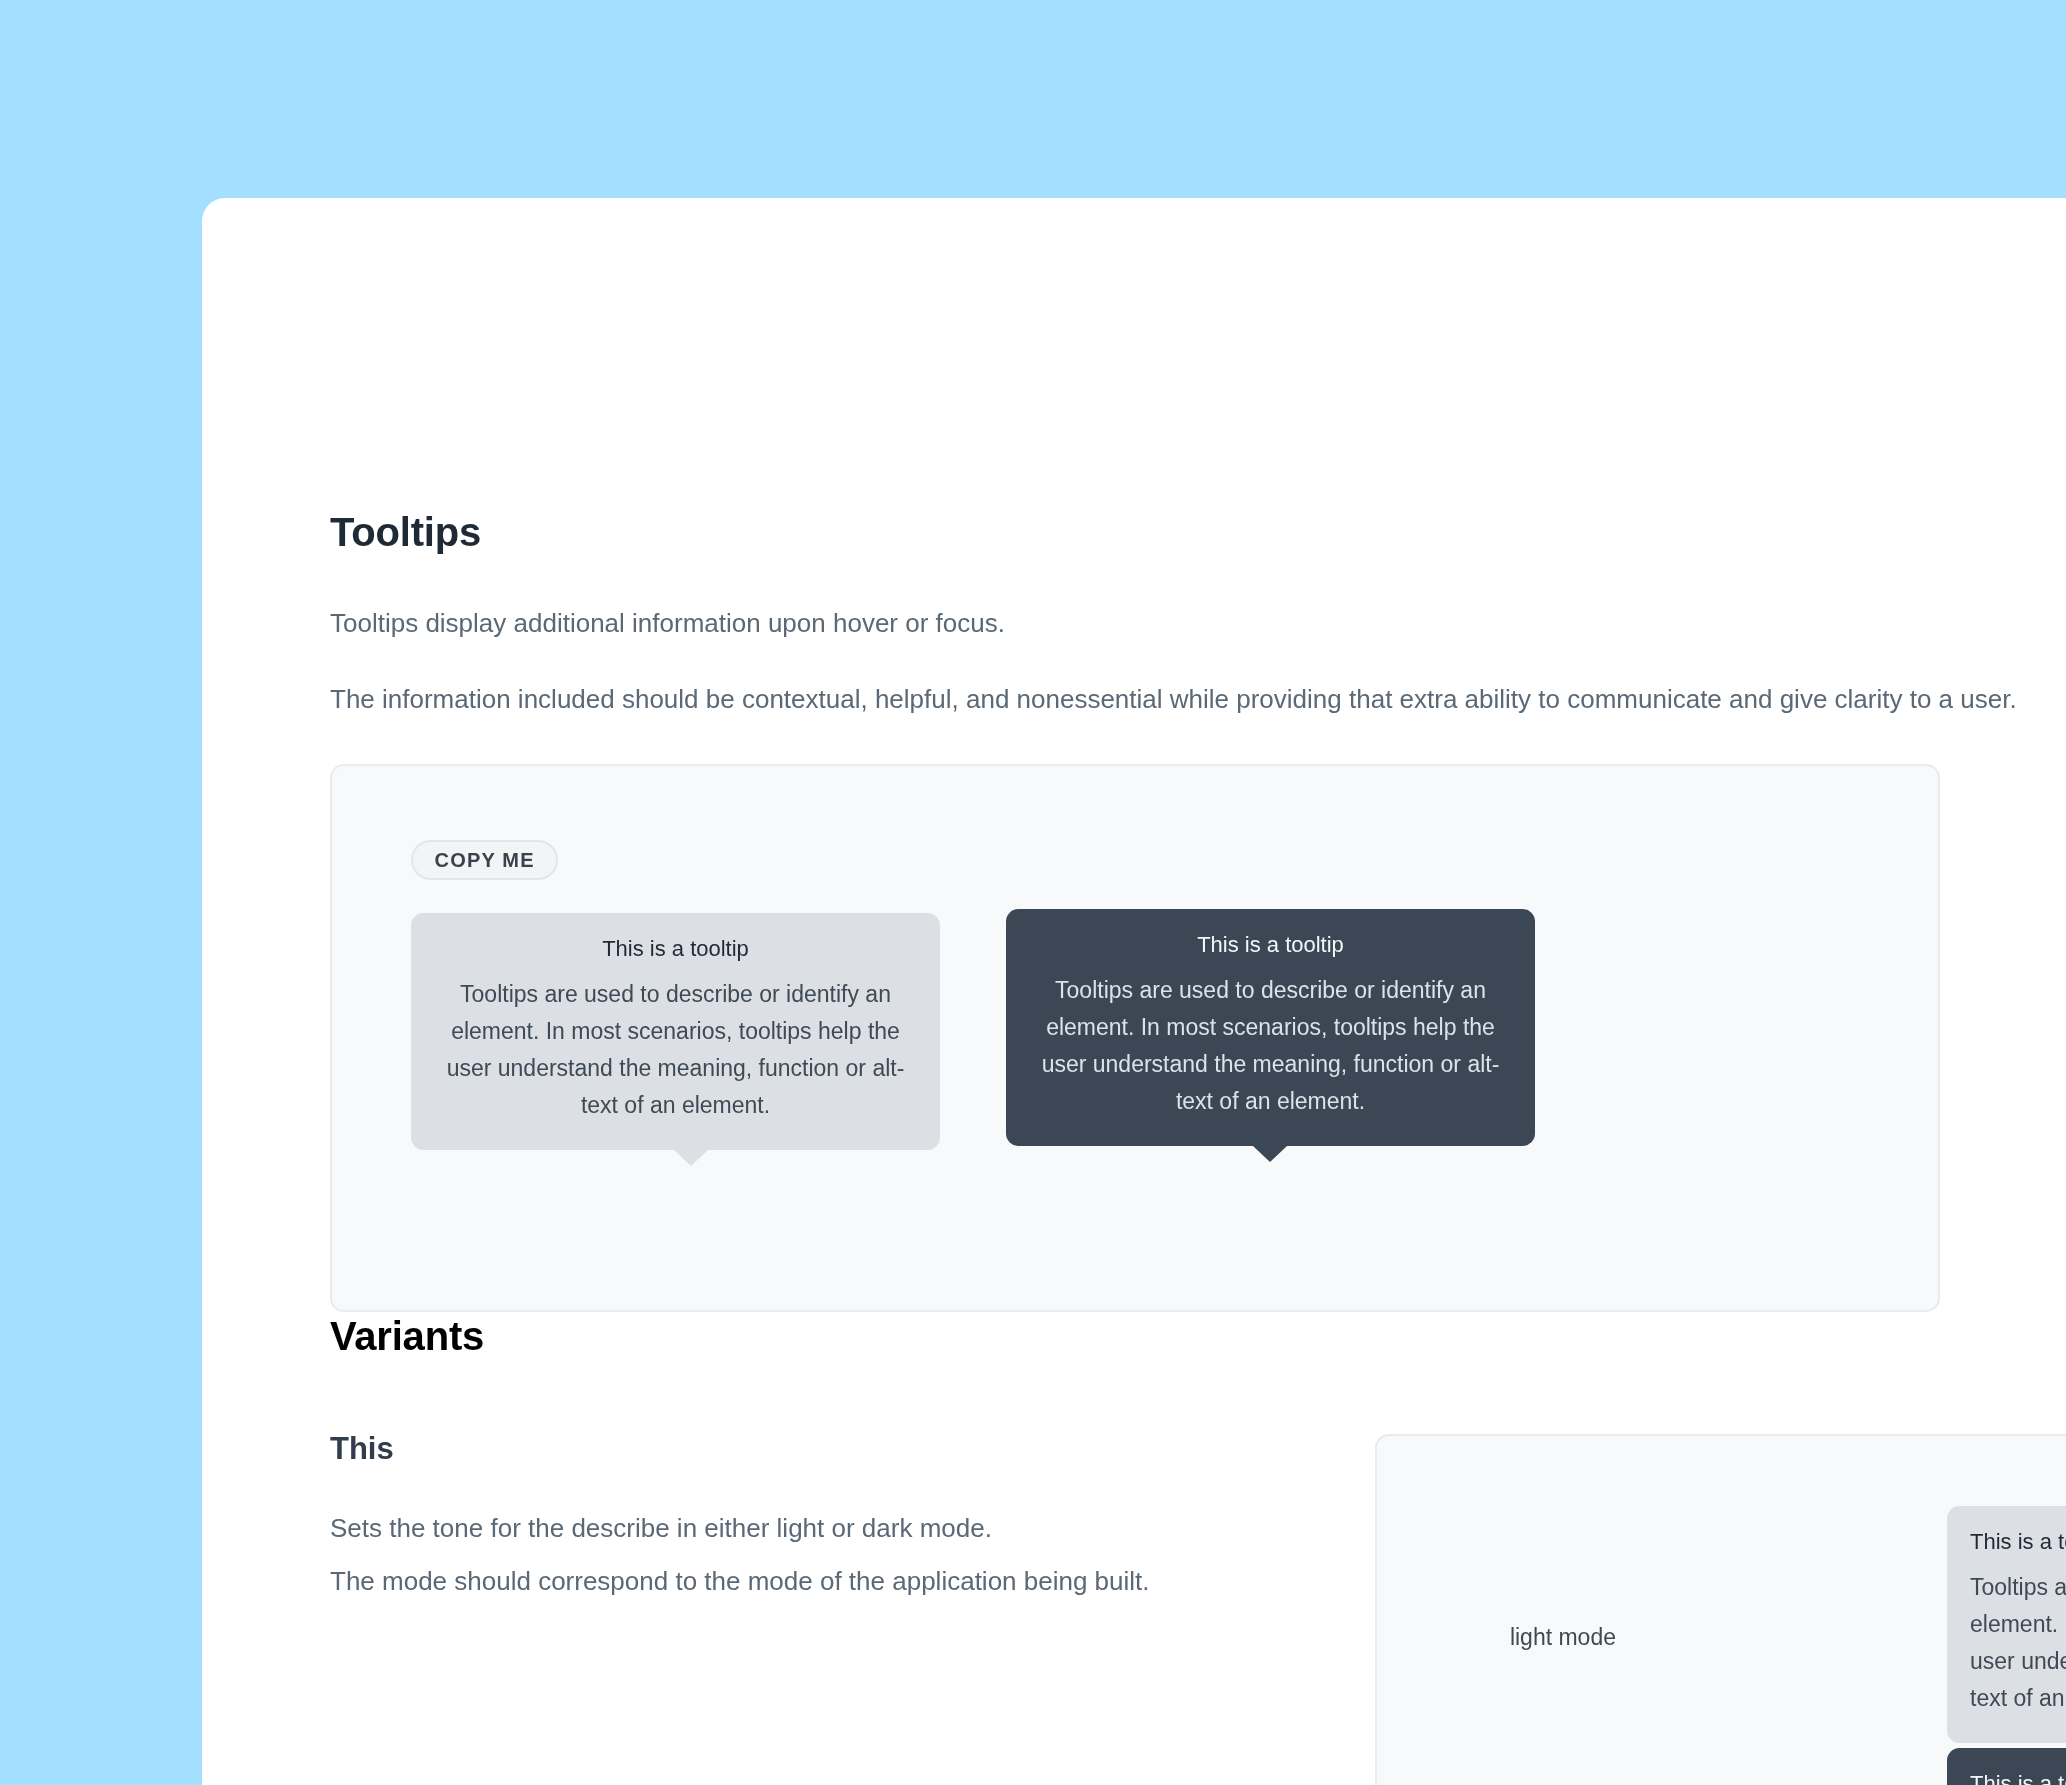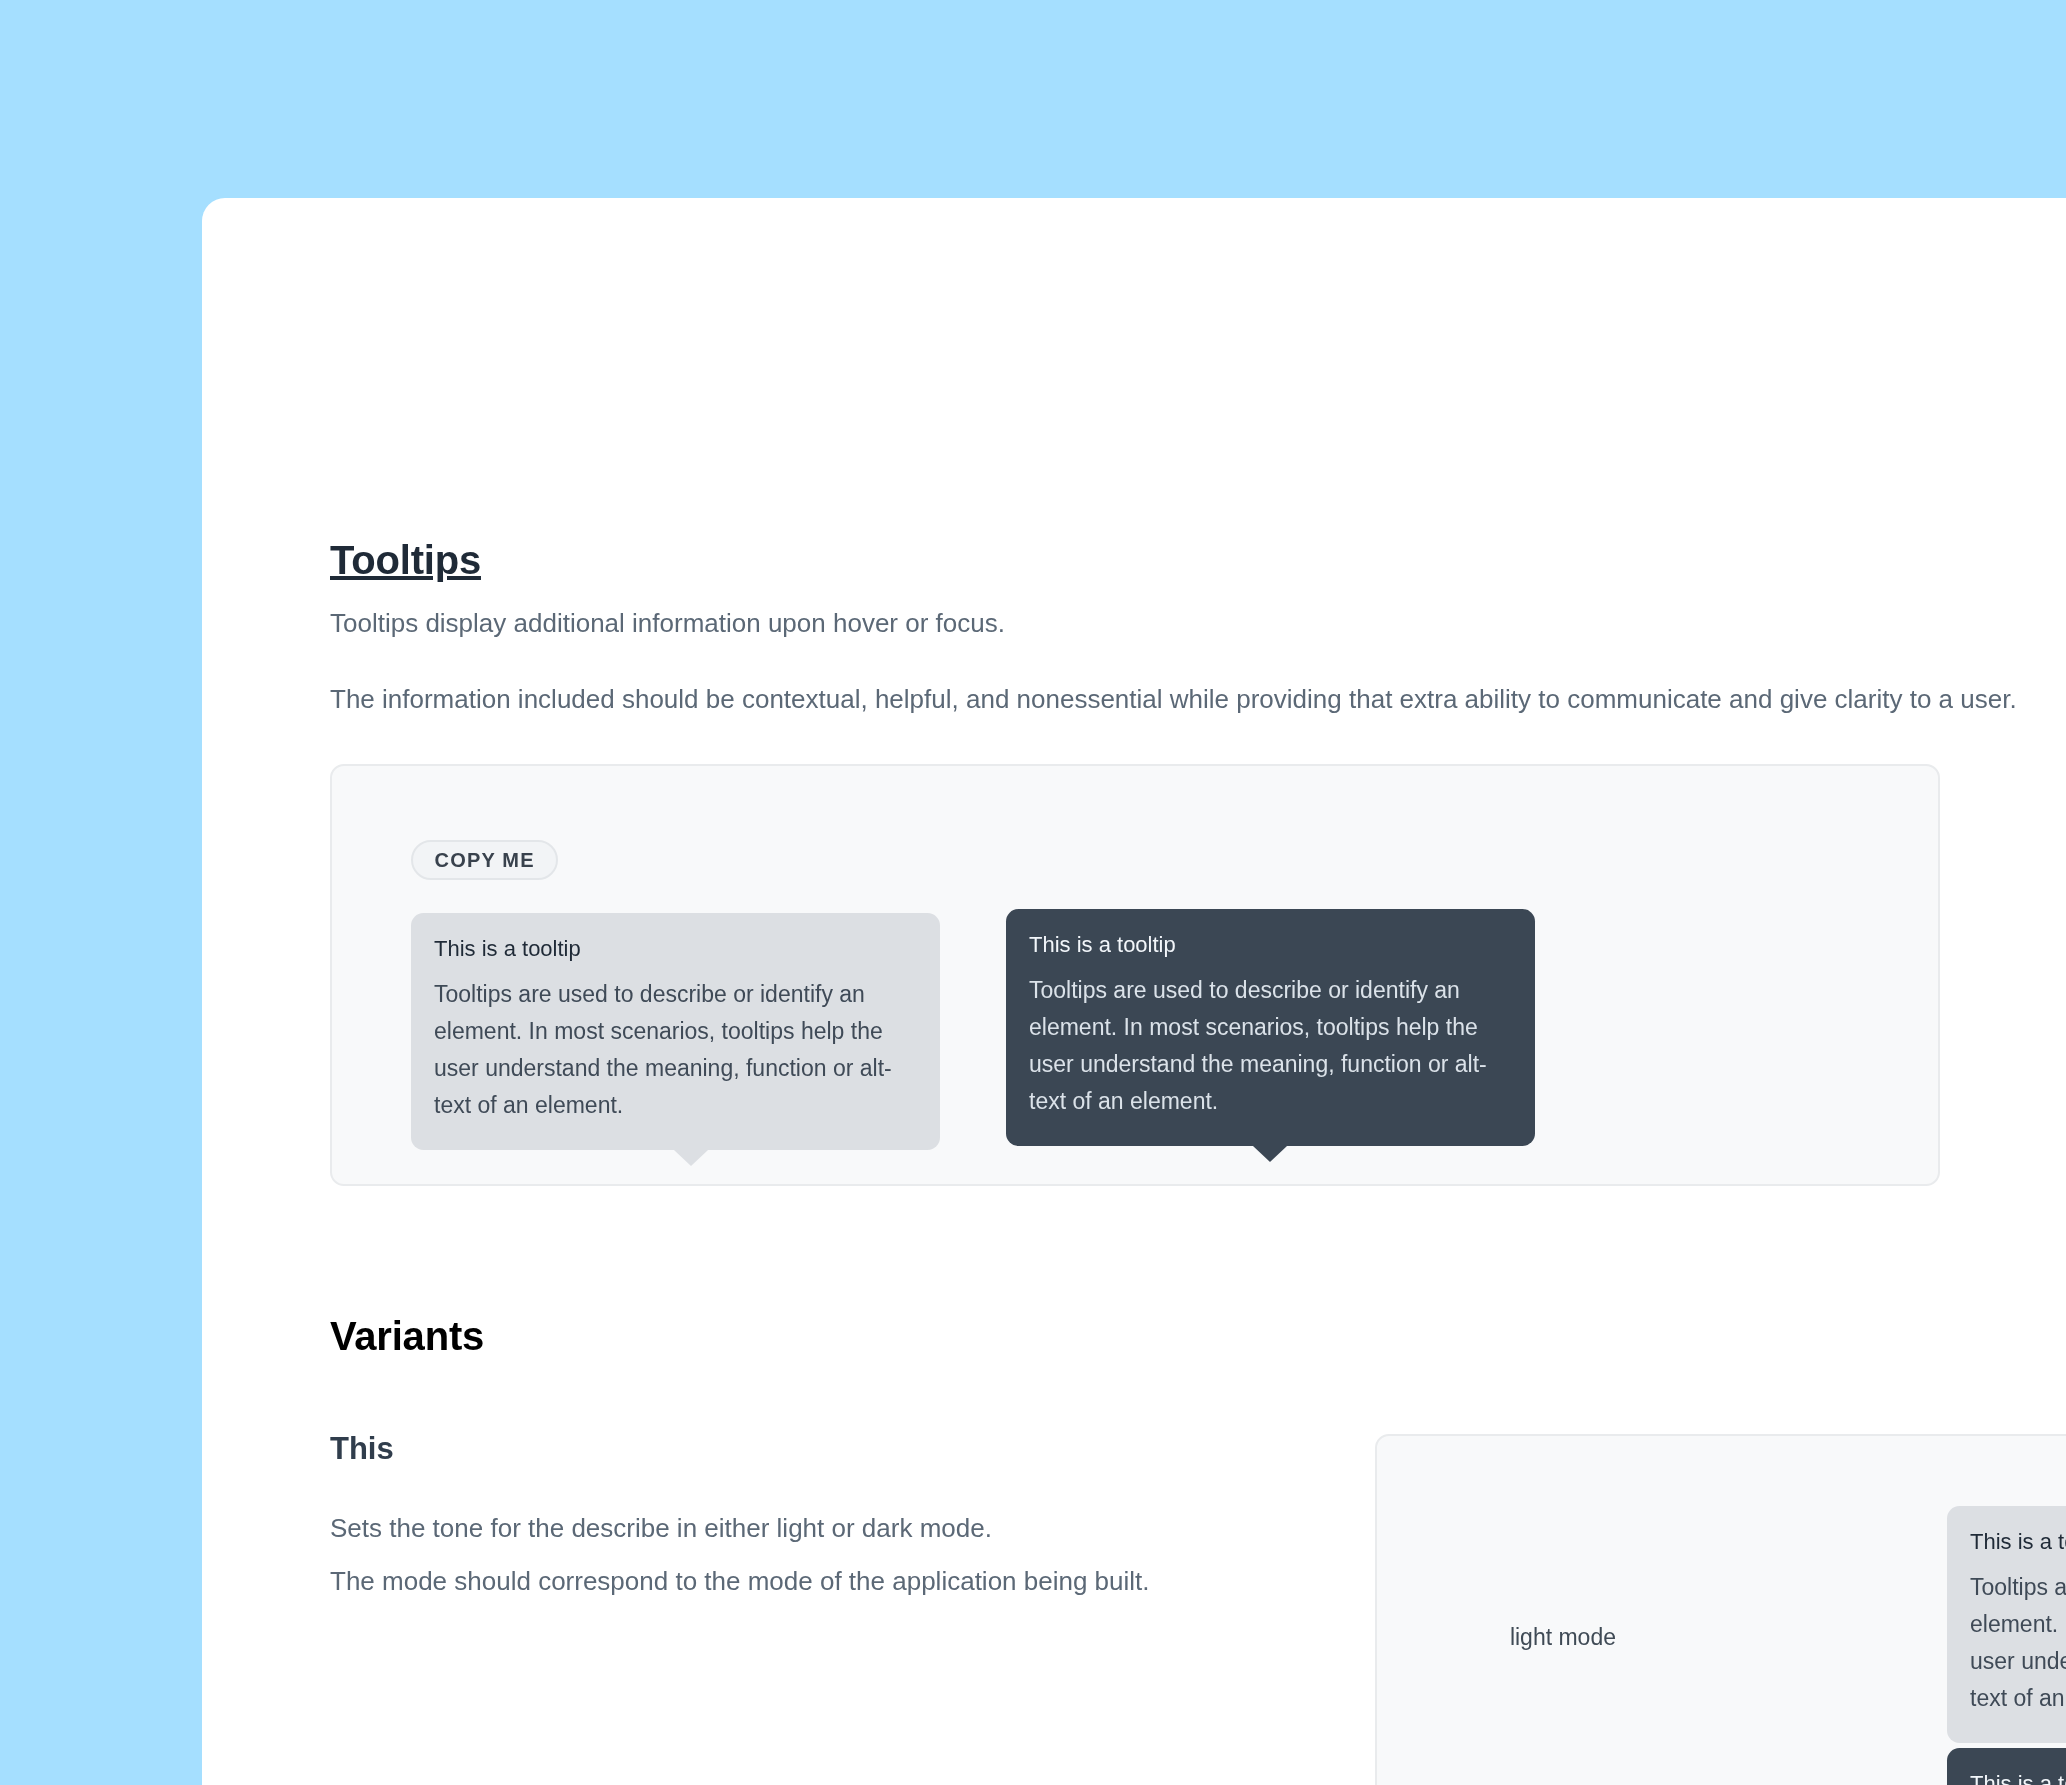--- a/index.html
+++ b/index.html
@@ -136,27 +136,27 @@
     white-space: nowrap;
     text-align: right;
   }
 </style>
 </head>
 <body>
 
 <div class="page-card">
   <div class="content">
 
-    <h1 class="h1" style="position:absolute; top:340px;text-decoration:underline;">Tooltips</h1>
+    <h1 class="h1" style="position:absolute; top:312px;">Tooltips</h1>
 
     <p class="para" style="position:absolute; top:407px;">Tooltips display additional information upon hover or focus.</p>
 
     <p class="para" style="position:absolute; top:455px;margin-top:28px;">The information included should be contextual, helpful, and nonessential while providing that extra ability to communicate and give clarity to a user.</p>
 
-    <div class="demo-panel" style="left:0px; top:566px; width:1610px; height:422px;">
+    <div class="demo-panel" style="left:0px; top:566px; width:1610px; height:548px;text-align:center;">
 
       <div class="copy-btn" style="left:79px; top:74px;">COPY ME</div>
 
       <div class="tooltip light" style="left:79px; top:147px; width:529px;">
         <p class="tt-title">This is a tooltip</p>
         <p class="tt-body">Tooltips are used to describe or identify an element. In most scenarios, tooltips help the user understand the meaning, function or alt-text of an element.</p>
         <div class="tt-arrow" style="left:263px;"></div>
       </div>
 
       <div class="tooltip dark" style="left:674px; top:143px; width:529px;">

